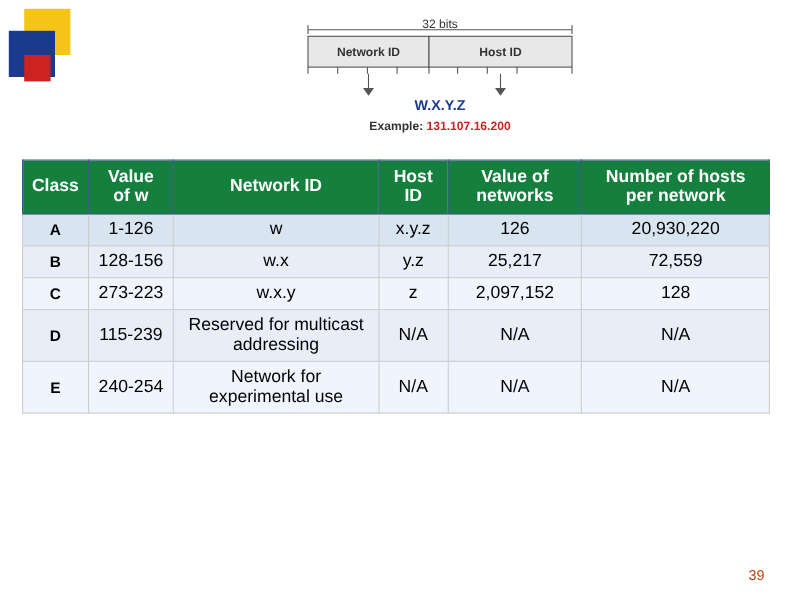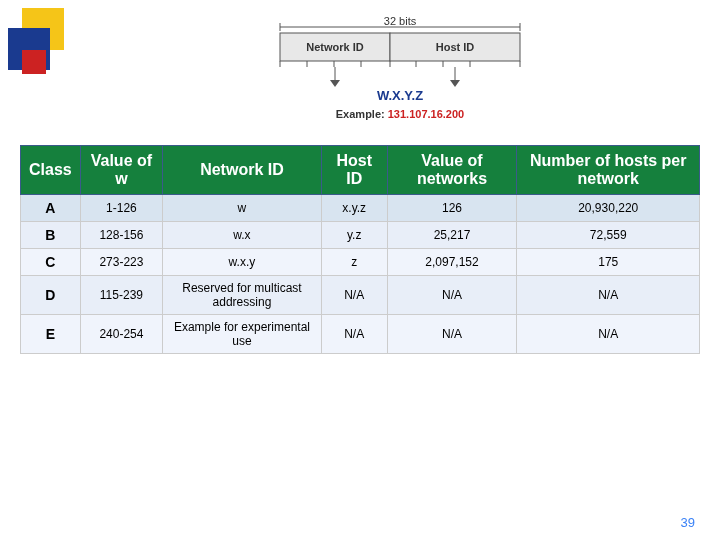--- a/index.html
+++ b/index.html
@@ -77,21 +77,21 @@
       text-align: center;
       font-size: 16px;
       font-weight: bold;
       border: 1px solid #3a5a8a;
     }
 
     tbody tr td {
       padding: 5px 8px;
       text-align: center;
       border: 1px solid #cccccc;
-      font-size: 12px;
+      font-size: 16px;
     }
 
     tbody tr:nth-child(odd) td {
       background: #f0f4ff;
     }
     tbody tr:nth-child(even) td {
       background: #ffffff;
     }
 
     
@@ -115,21 +115,21 @@
       font-weight: bold;
       font-size: 14px;
     }
 
     
     .page-number {
       position: absolute;
       bottom: 10px;
       right: 25px;
       font-size: 13px;
-      color: #3b82f6;
+      color: #c2410c;
     }
   </style>
 </head>
 <body>
 
 <div class="deco-container">
   <div class="deco-yellow"></div>
   <div class="deco-blue"></div>
   <div class="deco-red"></div>
 </div>
@@ -201,34 +201,34 @@
           <td>y.z</td>
           <td>25,217</td>
           <td>72,559</td>
         </tr>
         <tr class="row-c">
           <td class="class-cell">C</td>
           <td>273-223</td>
           <td>w.x.y</td>
           <td>z</td>
           <td>2,097,152</td>
-          <td>175</td>
+          <td>128</td>
         </tr>
         <tr class="row-d">
           <td class="class-cell">D</td>
           <td>115-239</td>
           <td>Reserved for multicast addressing</td>
           <td>N/A</td>
           <td>N/A</td>
           <td>N/A</td>
         </tr>
         <tr class="row-e">
           <td class="class-cell">E</td>
           <td>240-254</td>
-          <td>Example for experimental use</td>
+          <td>Network for experimental use</td>
           <td>N/A</td>
           <td>N/A</td>
           <td>N/A</td>
         </tr>
       </tbody>
   </table>
 </div>
 
 <div class="page-number">39</div>
 

